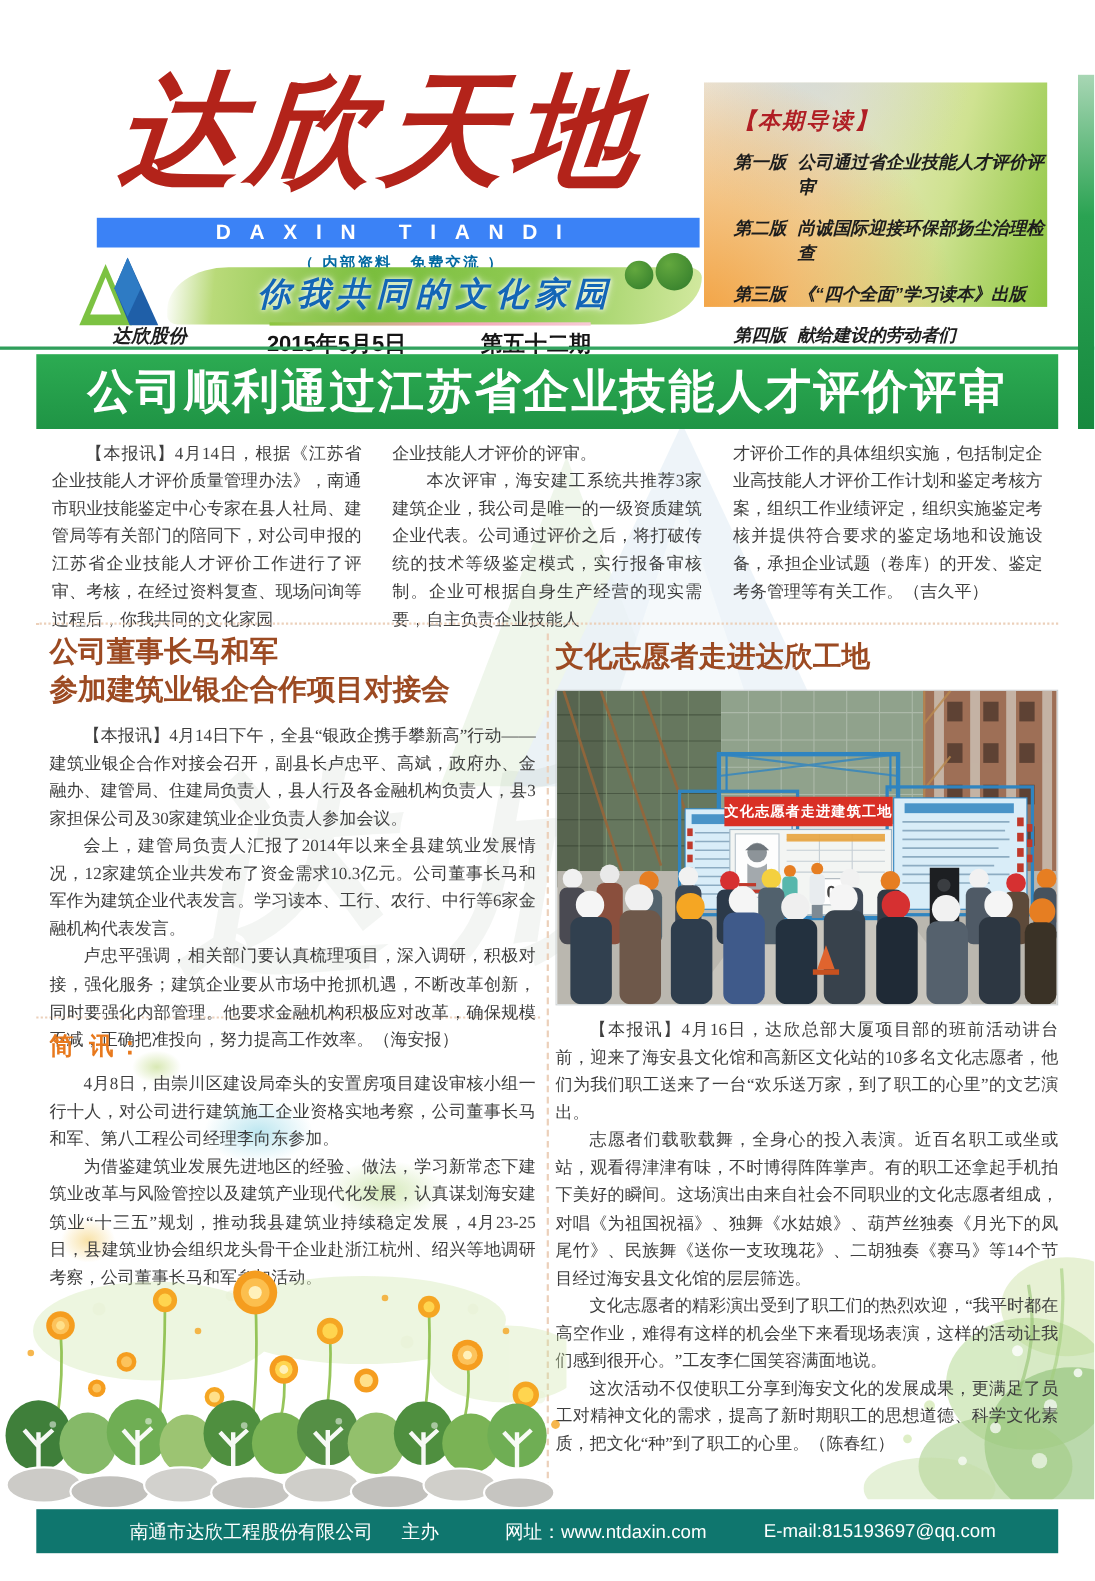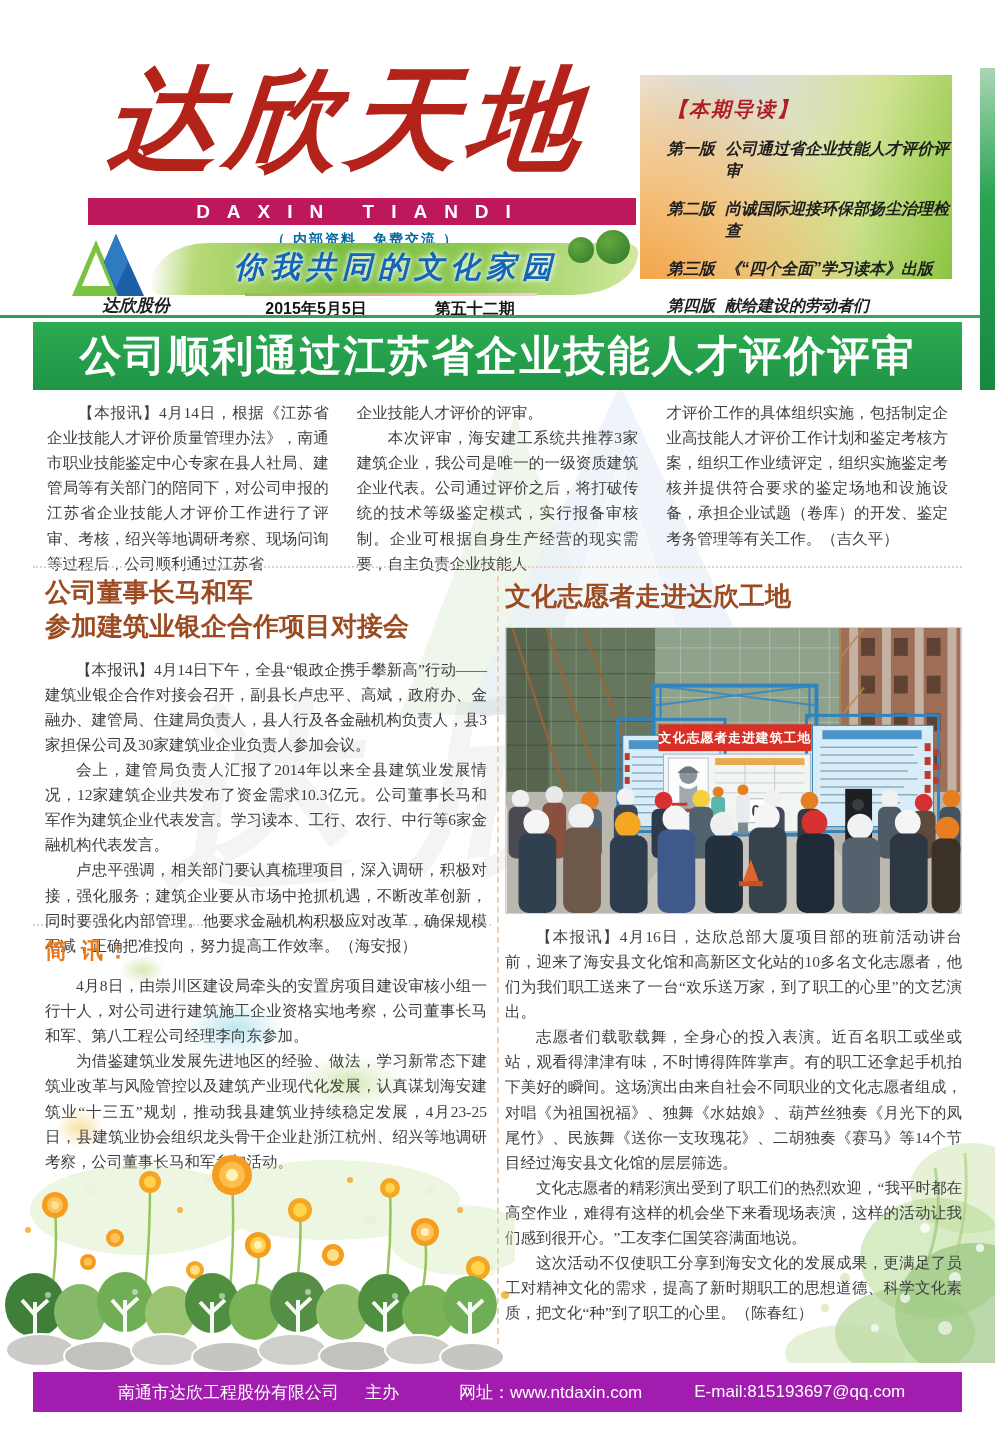--- a/index.html
+++ b/index.html
@@ -4,38 +4,38 @@
 <style>
   html,body{margin:0;padding:0;background:#ffffff;}
   .page{position:relative;width:995px;height:1437px;background:#fff;overflow:hidden;
         font-family:"Liberation Sans",sans-serif;color:#3e3e3e;}
   .abs{position:absolute;}
 
   
   .masthead-title{left:55px;top:44px;width:585px;height:152px;text-align:center;
     font-family:"DejaVu Serif",serif;font-weight:bold;font-style:italic;
     font-size:112px;line-height:150px;color:#b3231a;letter-spacing:8px;transform:skewX(-5deg);}
-  .en-bar{left:88px;top:198px;width:548px;height:27px;background:#be185d;color:#fff;
+  .en-bar{left:88px;top:198px;width:548px;height:27px;background:#3b82f6;color:#fff;
     font-weight:bold;font-size:19px;letter-spacing:17px;text-align:center;line-height:28px;}
   .masthead-note{left:225px;top:231px;width:280px;text-align:center;font-size:14px;
     color:#0369a1;letter-spacing:2px;font-weight:bold;}
   .logo{left:70px;top:234px;width:74px;height:62px;}
   .logo-caption{left:50px;top:294px;width:120px;text-align:right;
     font-family:"DejaVu Serif",serif;font-style:italic;font-weight:bold;font-size:17px;color:#1d1d1d;}
   .slogan-band{left:152px;top:243px;width:486px;height:52px;
     background:linear-gradient(95deg,rgba(170,210,110,0) 0%,#b9da79 9%,#7abe3d 38%,#8fca52 68%,#d3e9a0 100%);
     border-radius:60px 14px 70px 10px / 42px 10px 46px 8px;}
   .tree-puff{border-radius:50%;background:radial-gradient(circle at 35% 30%,#63a83e,#2f7a2a);}
   .slogan-text{left:170px;top:247px;width:452px;text-align:center;font-size:30px;font-weight:bold;
     font-style:italic;color:#1366b6;letter-spacing:6px;font-family:"DejaVu Serif",serif;
     text-shadow:0 0 4px rgba(255,255,255,.95),0 0 8px rgba(255,255,255,.8);}
   .slogan-line{left:245px;top:293px;width:292px;height:3px;
     background:linear-gradient(90deg,#8cc63f,#f2a3b3 55%,#f7cad5);}
   .date-row{left:180px;top:299px;width:420px;display:flex;justify-content:center;gap:68px;
-    font-size:16px;font-weight:bold;color:#141414;}
+    font-size:20px;font-weight:bold;color:#141414;}
   .header-rule{left:0;top:315px;width:995px;height:3px;
     background:linear-gradient(90deg,#2f9e5a,#35a863);}
   .right-strip{right:0;top:68px;width:15px;height:322px;
     background:linear-gradient(180deg,#a8d6b4,#2aa352 40%,#17893f);}
 
   
   .guide{left:640px;top:75px;width:312px;height:204px;
     background:
       radial-gradient(circle at -5% 112%,rgba(243,146,33,.88),rgba(243,146,33,.28) 45%,rgba(243,146,33,0) 62%),
       radial-gradient(circle at 30% -12%,rgba(188,203,222,.55),rgba(188,203,222,0) 48%),
@@ -85,21 +85,21 @@
     background:radial-gradient(ellipse,rgba(150,200,80,.40),rgba(150,200,80,0) 70%);}
   .splash-yellow{left:55px;top:1108px;width:50px;height:40px;
     background:radial-gradient(ellipse,rgba(240,190,60,.45),rgba(240,190,60,0) 70%);}
   .splash-green2{left:120px;top:955px;width:45px;height:30px;
     background:radial-gradient(ellipse,rgba(170,205,90,.45),rgba(170,205,90,0) 70%);}
 
   .garden{left:0px;top:1150px;width:515px;height:225px;}
   .greenery-right{right:0px;top:1128px;width:210px;height:235px;opacity:.8;}
 
   
-  .footer{left:33px;top:1372px;width:929px;height:40px;background:#a21caf;color:#fff;
+  .footer{left:33px;top:1372px;width:929px;height:40px;background:#0f766e;color:#fff;
     display:flex;align-items:center;font-size:17px;white-space:nowrap;}
   .footer .f-company{margin-left:85px;}
   .footer .f-role{margin-left:26px;}
   .footer .f-web{margin-left:60px;}
   .footer .f-email{margin-left:52px;}
 </style>
 </head>
 <body>
 
 <div class="page">
@@ -177,21 +177,21 @@
       <span class="txt">献给建设的劳动者们</span>
     </div>
   </div>
 
   <div class="abs banner">
     <span class="banner-text">公司顺利通过江苏省企业技能人才评价评审</span>
   </div>
 
   <div class="abs article1">
     <div class="a1col">
-      <p class="ind">【本报讯】4月14日，根据《江苏省企业技能人才评价质量管理办法》，南通市职业技能鉴定中心专家在县人社局、建管局等有关部门的陪同下，对公司申报的江苏省企业技能人才评价工作进行了评审、考核，绍兴等地调研考察、现场问询等过程后，公司顺利通过江苏省</p>
+      <p class="ind">【本报讯】4月14日，根据《江苏省企业技能人才评价质量管理办法》，南通市职业技能鉴定中心专家在县人社局、建管局等有关部门的陪同下，对公司申报的江苏省企业技能人才评价工作进行了评审、考核，在经过资料复查、现场问询等过程后，你我共同的文化家园</p>
     </div>
     <div class="a1col">
       <p>企业技能人才评价的评审。</p>
       <p class="ind">本次评审，海安建工系统共推荐3家建筑企业，我公司是唯一的一级资质建筑企业代表。公司通过评价之后，将打破传统的技术等级鉴定模式，实行报备审核制。企业可根据自身生产经营的现实需要，自主负责企业技能人</p>
     </div>
     <div class="a1col">
       <p>才评价工作的具体组织实施，包括制定企业高技能人才评价工作计划和鉴定考核方案，组织工作业绩评定，组织实施鉴定考核并提供符合要求的鉴定场地和设施设备，承担企业试题（卷库）的开发、鉴定考务管理等有关工作。（吉久平）</p>
     </div>
   </div>
 

